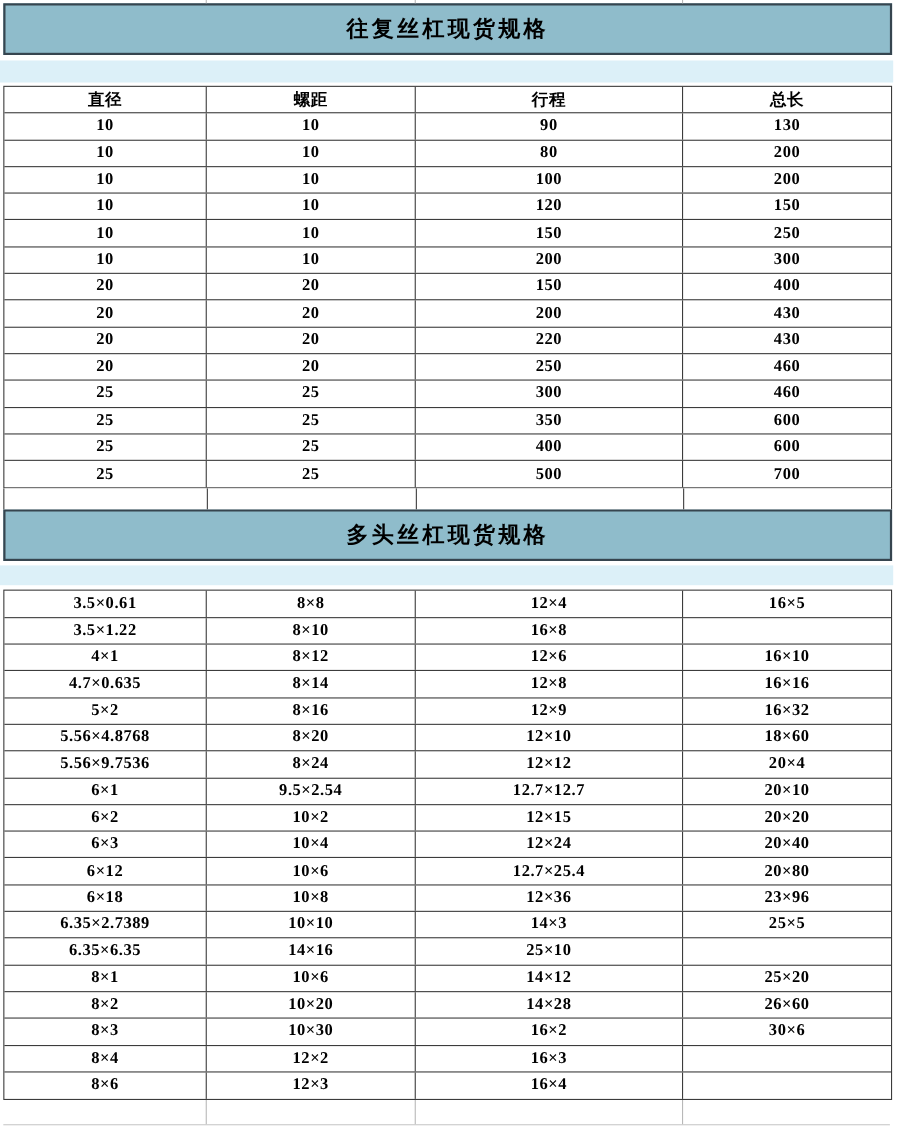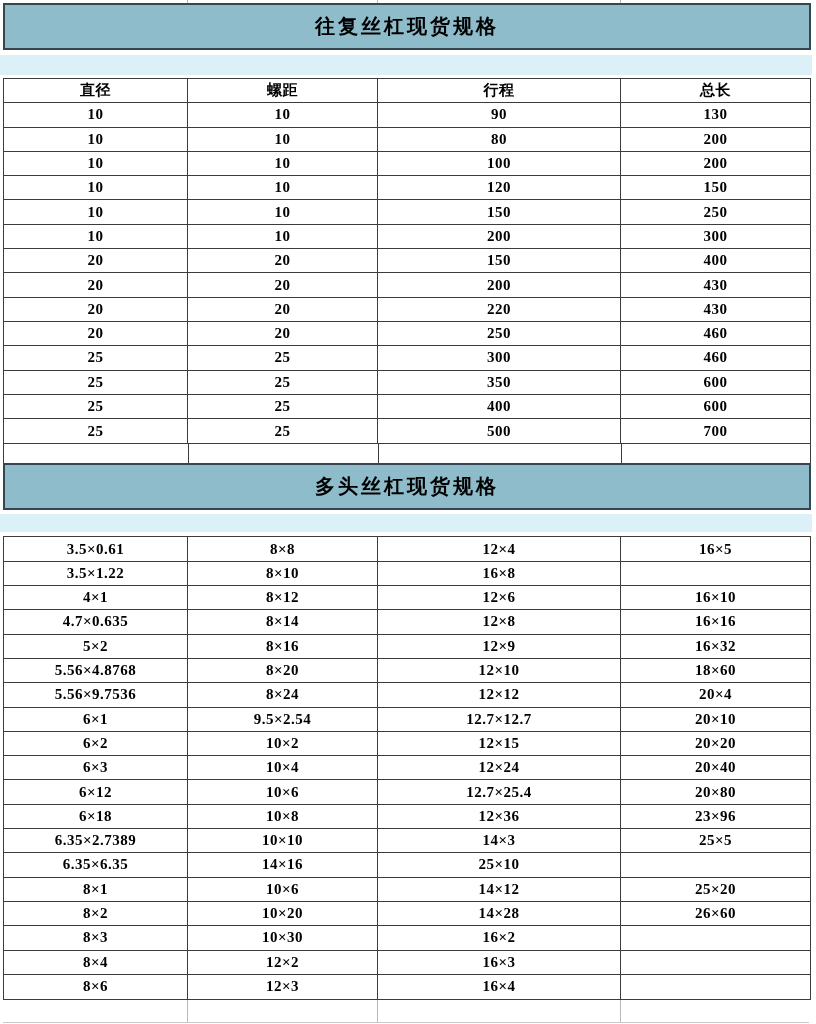--- a/index.html
+++ b/index.html
@@ -299,20 +299,21 @@
       <div class="trow">
         <div class="tcell">8×2</div>
         <div class="tcell">10×20</div>
         <div class="tcell">14×28</div>
         <div class="tcell">26×60</div>
       </div>
       <div class="trow">
         <div class="tcell">8×3</div>
         <div class="tcell">10×30</div>
         <div class="tcell">16×2</div>
+        <div class="tcell">30×6</div>
       </div>
       <div class="trow">
         <div class="tcell">8×4</div>
         <div class="tcell">12×2</div>
         <div class="tcell">16×3</div>
         <div class="tcell"></div>
       </div>
       <div class="trow">
         <div class="tcell">8×6</div>
         <div class="tcell">12×3</div>

